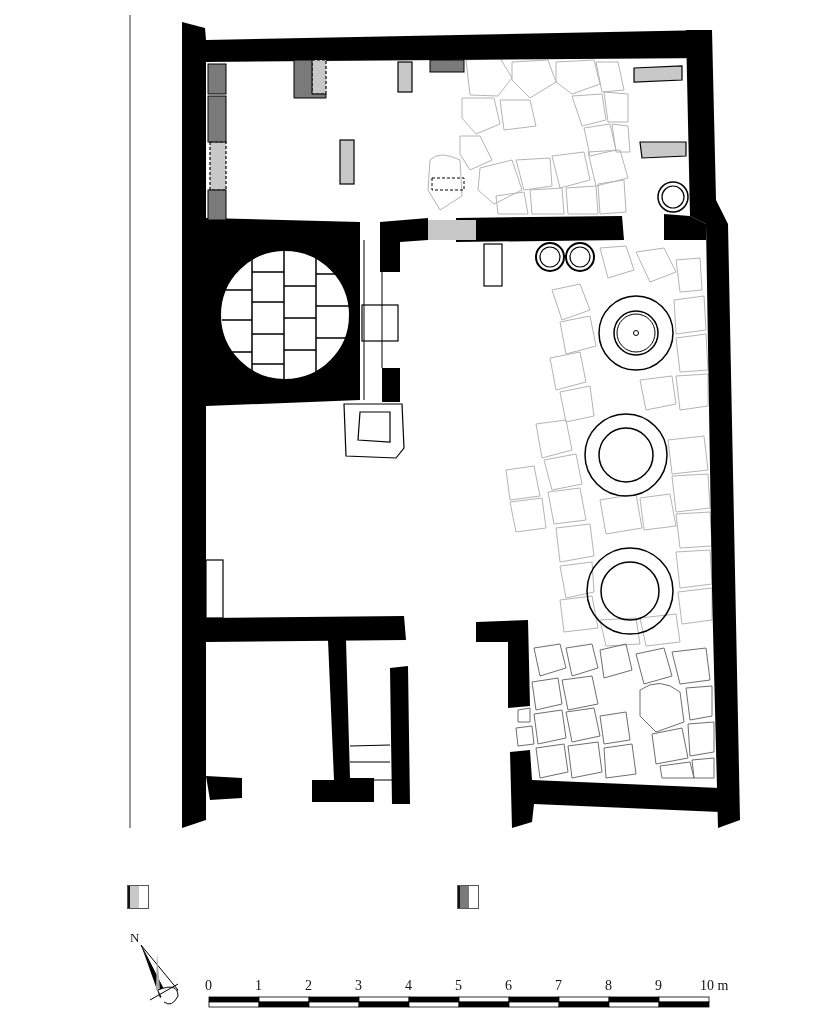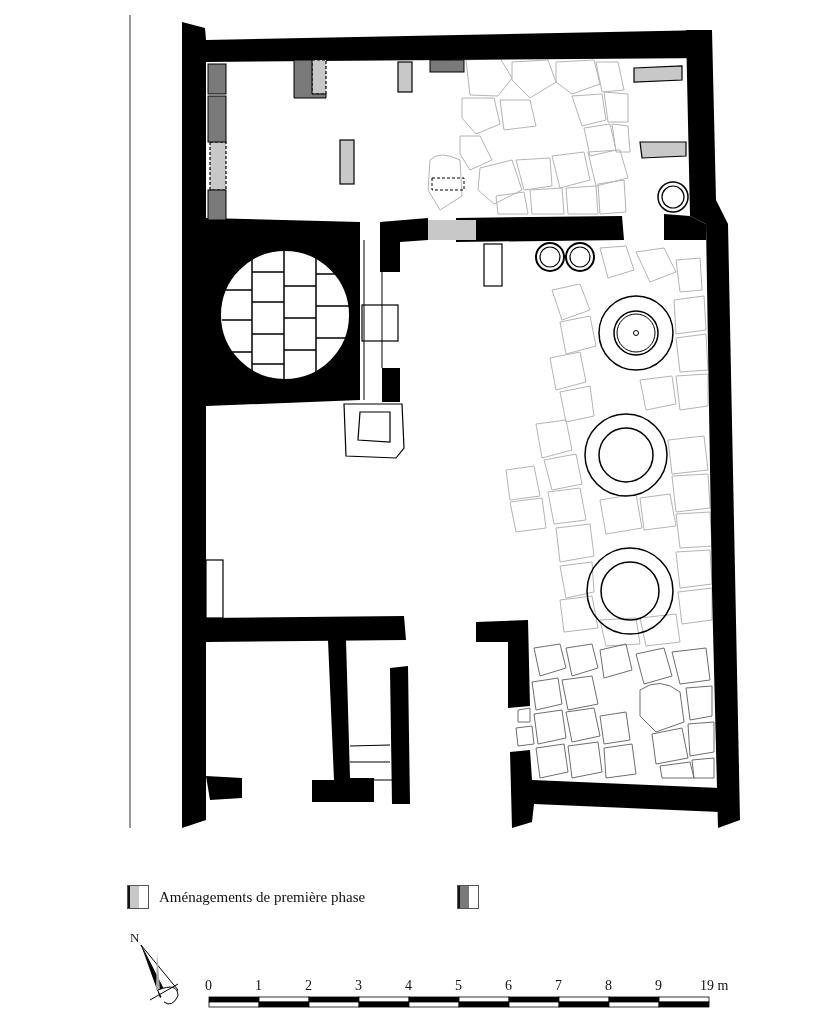--- a/index.html
+++ b/index.html
@@ -233,28 +233,27 @@
   <span style="left:205px;top:978px;">0</span>
   <span style="left:255px;top:978px;">1</span>
   <span style="left:305px;top:978px;">2</span>
   <span style="left:355px;top:978px;">3</span>
   <span style="left:405px;top:978px;">4</span>
   <span style="left:455px;top:978px;">5</span>
   <span style="left:505px;top:978px;">6</span>
   <span style="left:555px;top:978px;">7</span>
   <span style="left:605px;top:978px;">8</span>
   <span style="left:655px;top:978px;">9</span>
-  <span style="left:700px;top:978px;">19 m</span>
+  <span style="left:700px;top:978px;">10 m</span>
 </div>
 
 <div class="legend-item" style="left:127px;top:885px;">
   <div class="swatch">
       <div class="dark" style="background:#c8c8c8;"></div>
       <div class="light"></div>
     </div>
-  <span class="legend-label">Aménagements de première phase</span>
 </div>
 <div class="legend-item" style="left:457px;top:885px;">
   <div class="swatch">
       <div class="dark" style="background:#7a7a7a;"></div>
       <div class="light"></div>
     </div>
 </div>
 
 </body></html>

